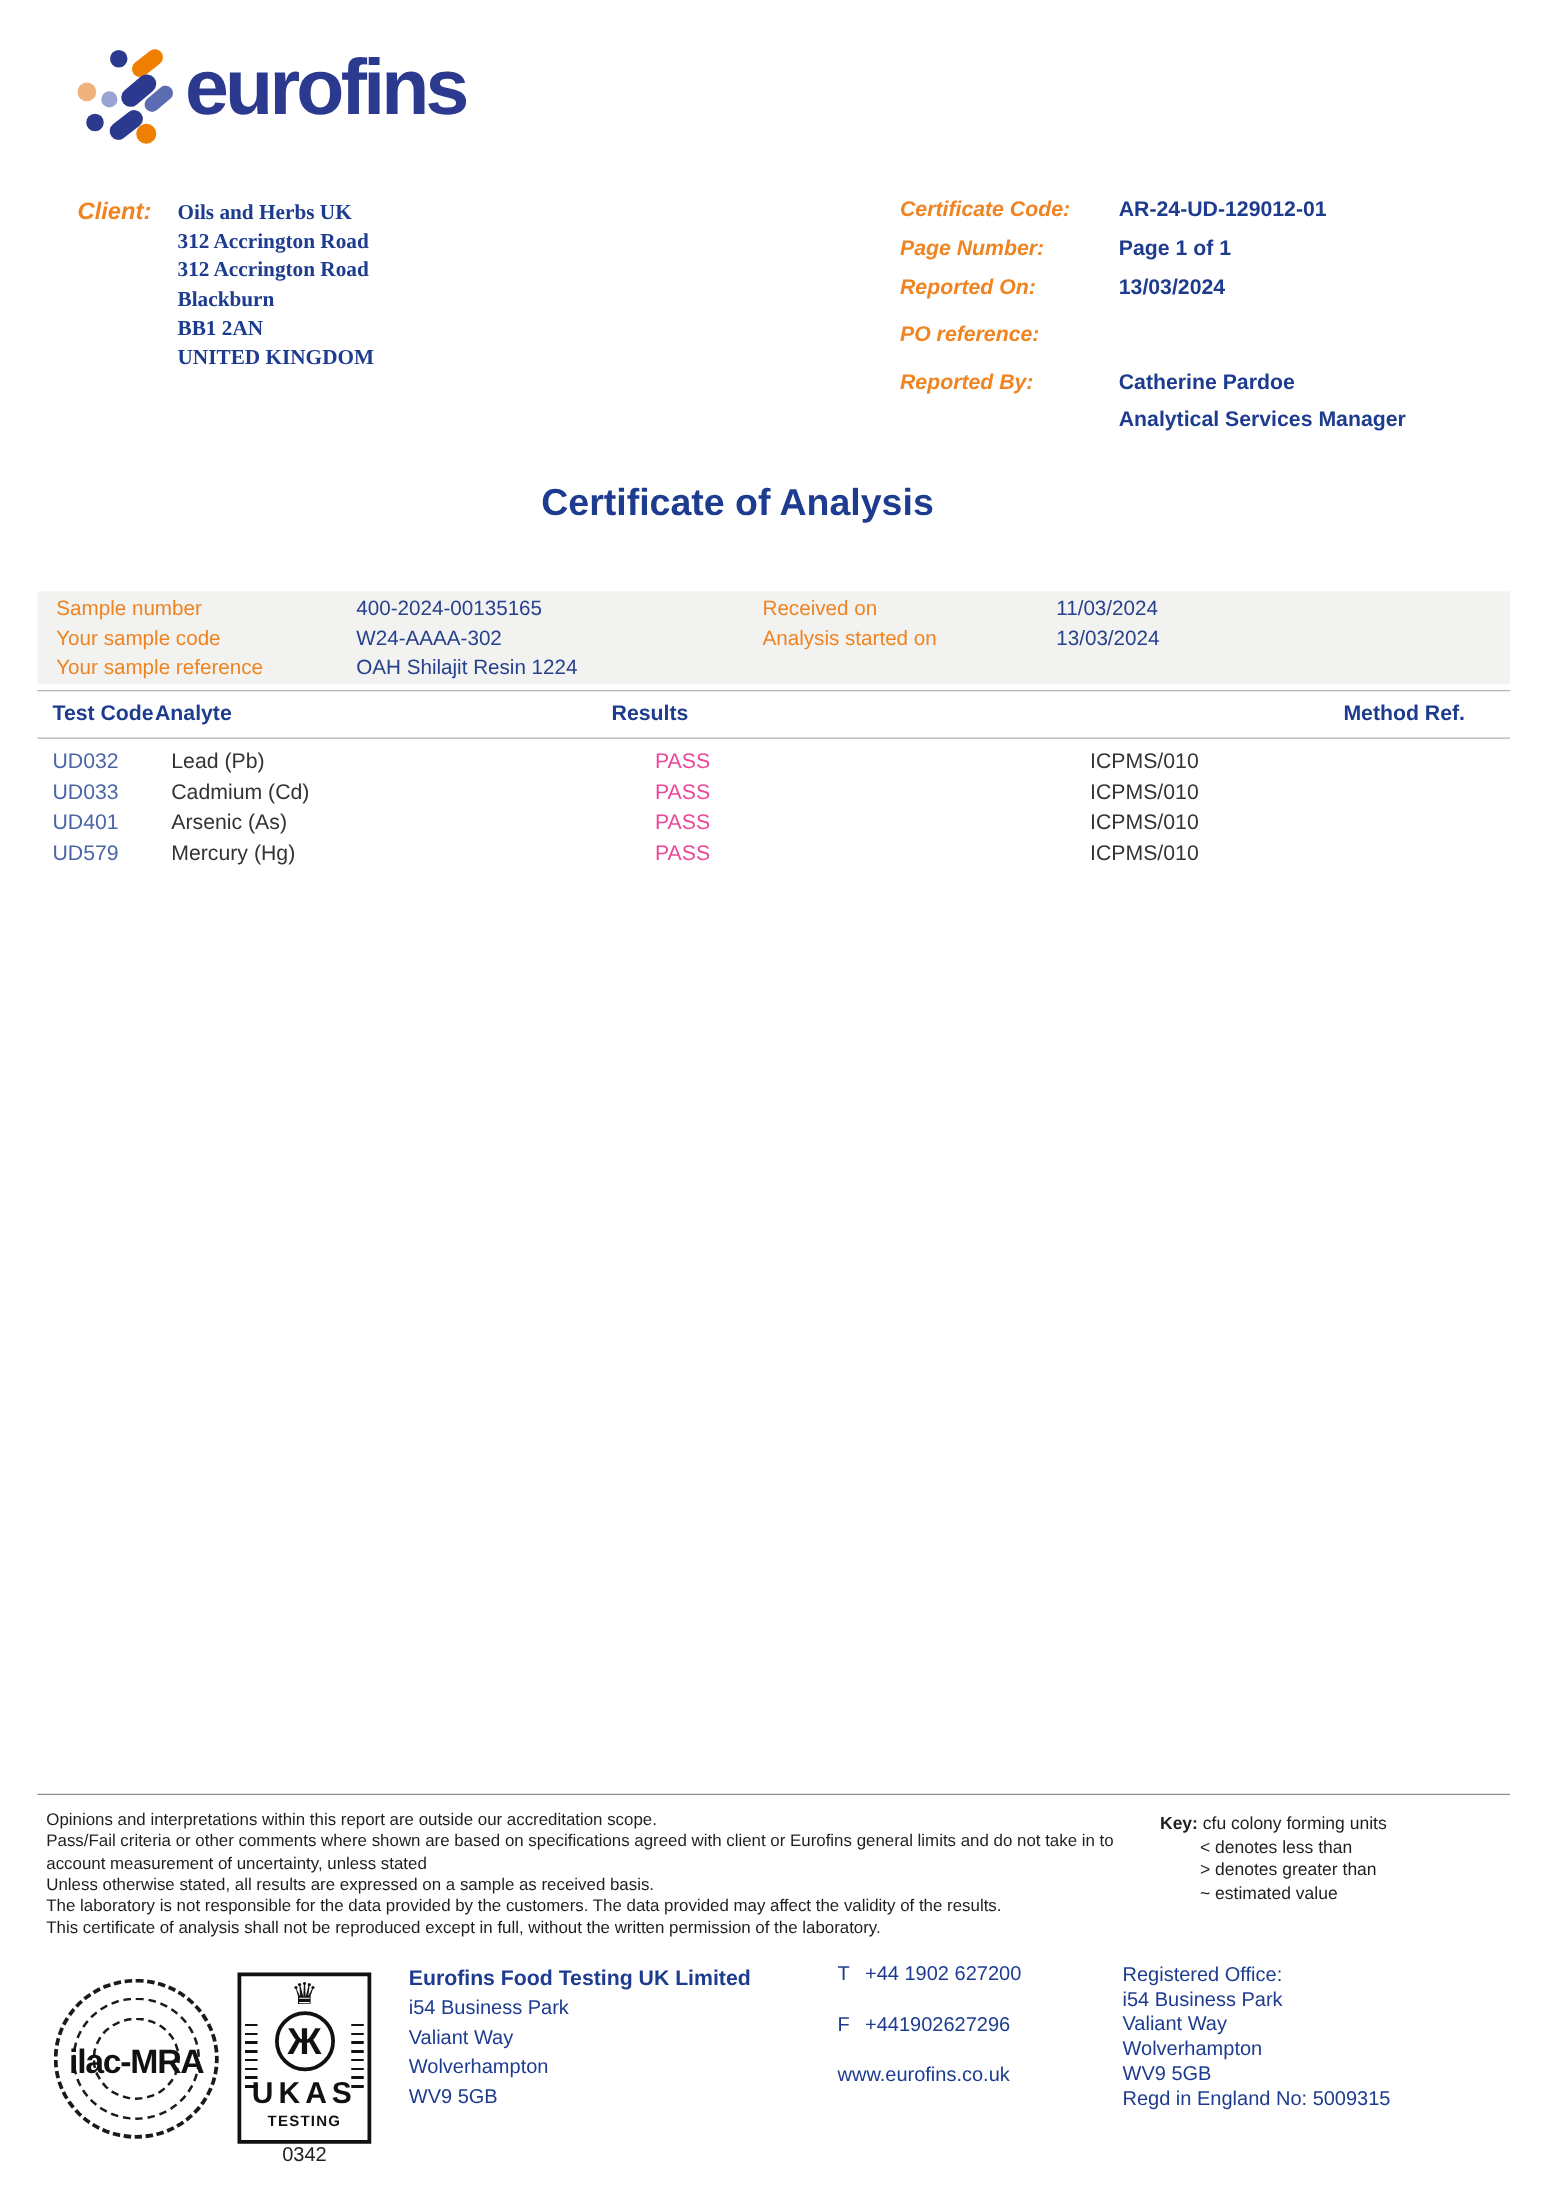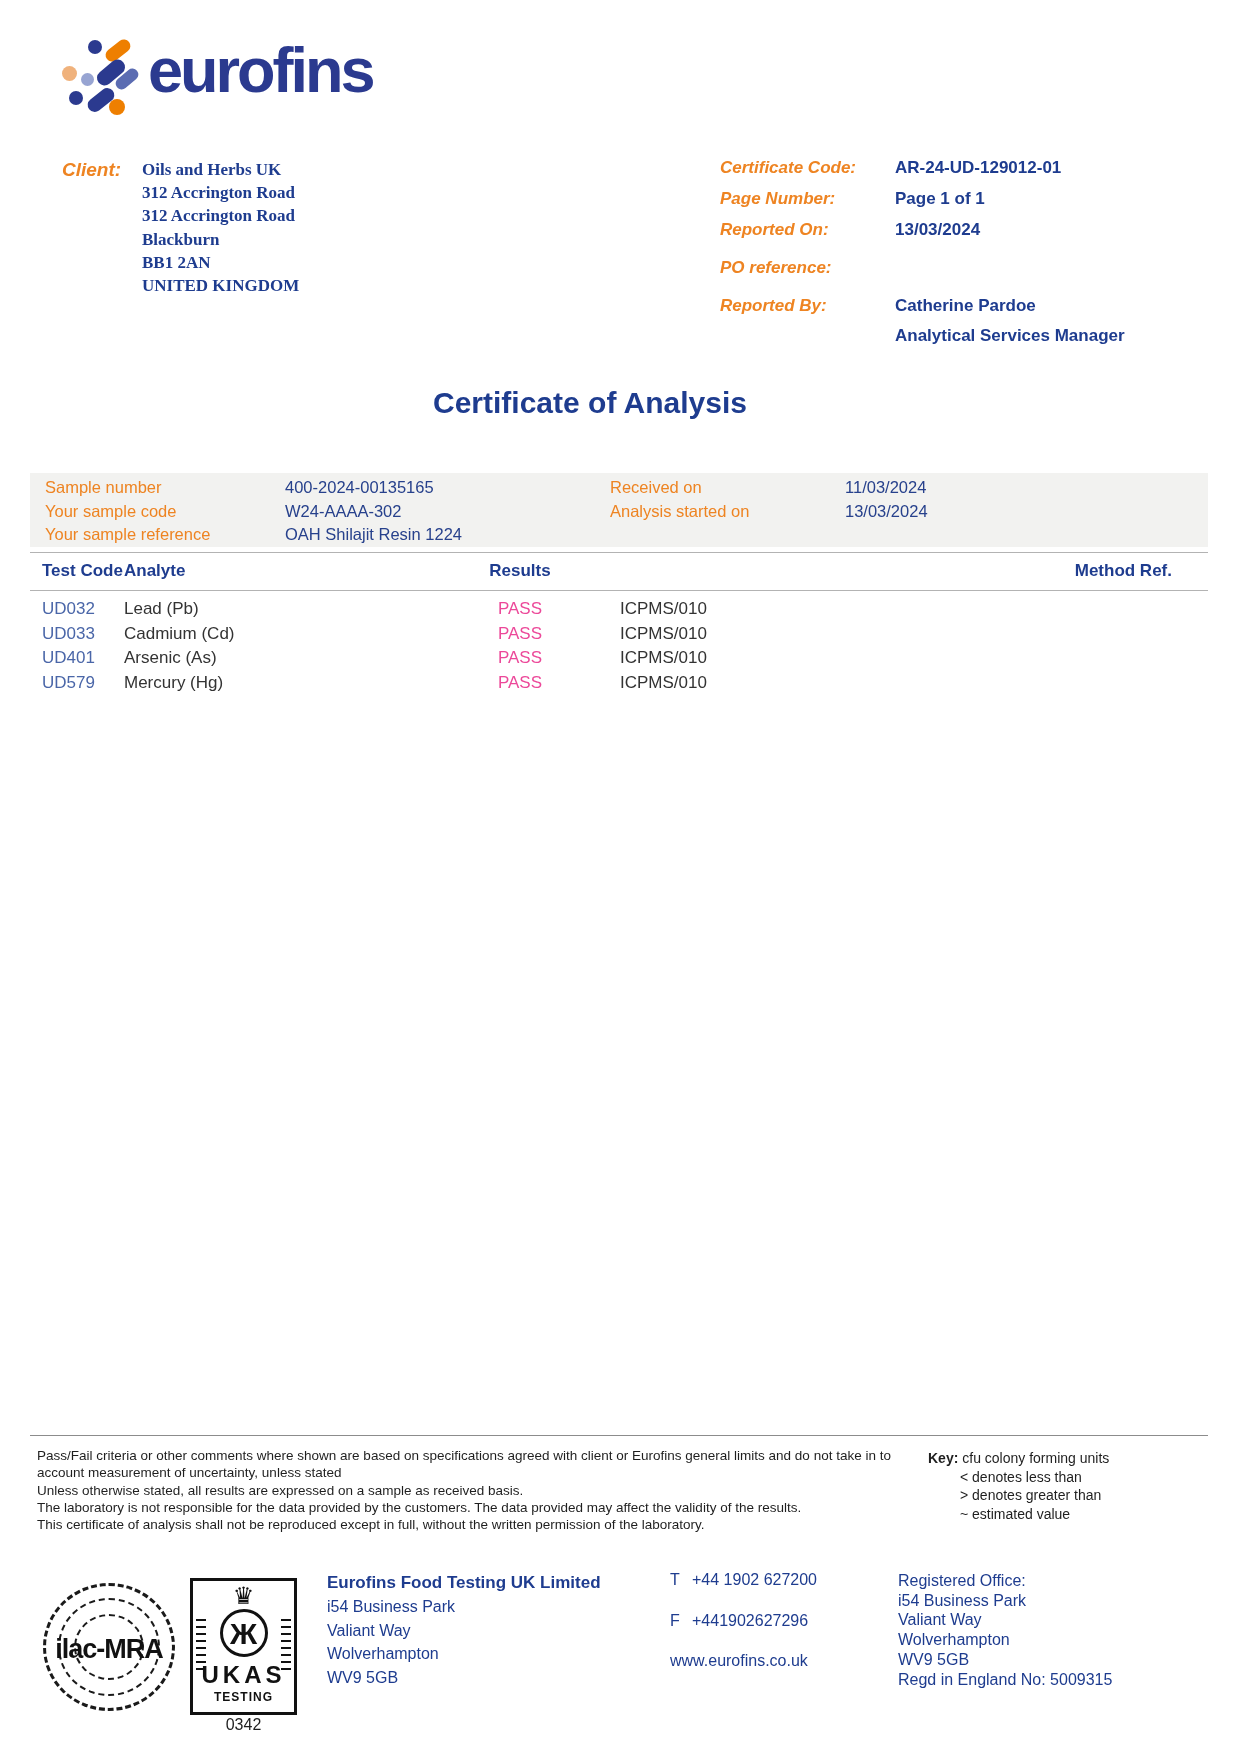--- a/index.html
+++ b/index.html
@@ -65,26 +65,26 @@
   .results-table { position:absolute; left:30px; top:552px; width:1178px; }
   .rt-grid { display:grid; grid-template-columns:82px 296px 200px 1fr; padding-left:12px; }
   .rt-header {
     border-top:1px solid #b3b3b3; border-bottom:1px solid #b3b3b3;
     padding-top:8px; padding-bottom:9px;
   }
   .rt-header span { font-size:17px; font-weight:bold; color:#1e3c8f; }
   .h-results { text-align:center; }
   .h-method  { text-align:right; padding-right:36px; }
   .rt-body { padding-top:6px; }
-  .rt-row { height:24.6px; line-height:24.6px; }
+  .rt-row { height:24.6px; line-height:24.6px;gap:13px; }
   .rt-row span { font-size:17px; }
   .cell-code    { color:#4a66a8; }
   .cell-analyte { color:#333; }
   .cell-result  { color:#ec4899; text-align:center; }
-  .cell-method  { color:#333; text-align:left; padding-right:36px; }
+  .cell-method  { color:#333; text-align:center; padding-right:36px; }
 
   
   .foot-rule { position:absolute; left:30px; right:32px; top:1435px; border-top:1px solid #8c8c8c; }
   .disclaimer { position:absolute; left:37px; top:1447px; width:855px; }
   .disclaimer p { font-size:13.5px; line-height:17.3px; color:#1f1f1f; }
   .key-block { position:absolute; left:928px; top:1449px; width:290px; font-size:14px; line-height:18.6px; color:#1f1f1f; }
   .key-first { white-space:nowrap; }
   .key-label { font-weight:bold; }
   .key-line  { margin-left:32px; white-space:nowrap; }
 
@@ -225,20 +225,21 @@
         <span class="cell-code">UD579</span>
         <span class="cell-analyte">Mercury (Hg)</span>
         <span class="cell-result">PASS</span>
         <span class="cell-method">ICPMS/010</span>
       </div>
     </div>
   </div>
 
   <div class="foot-rule"></div>
   <div class="disclaimer">
+    <p>Opinions and interpretations within this report are outside our accreditation scope.</p>
     <p>Pass/Fail criteria or other comments where shown are based on specifications agreed with client or Eurofins general limits and do not take in to account measurement of uncertainty, unless stated</p>
     <p>Unless otherwise stated, all results are expressed on a sample as received basis.</p>
     <p>The laboratory is not responsible for the data provided by the customers.  The data provided may affect the validity of the results.</p>
     <p>This certificate of analysis shall not be reproduced except in full, without the written permission of the laboratory.</p>
   </div>
   <div class="key-block">
     <div class="key-first">
       <span class="key-label">Key:</span>
       <span>cfu colony forming units</span>
     </div>

